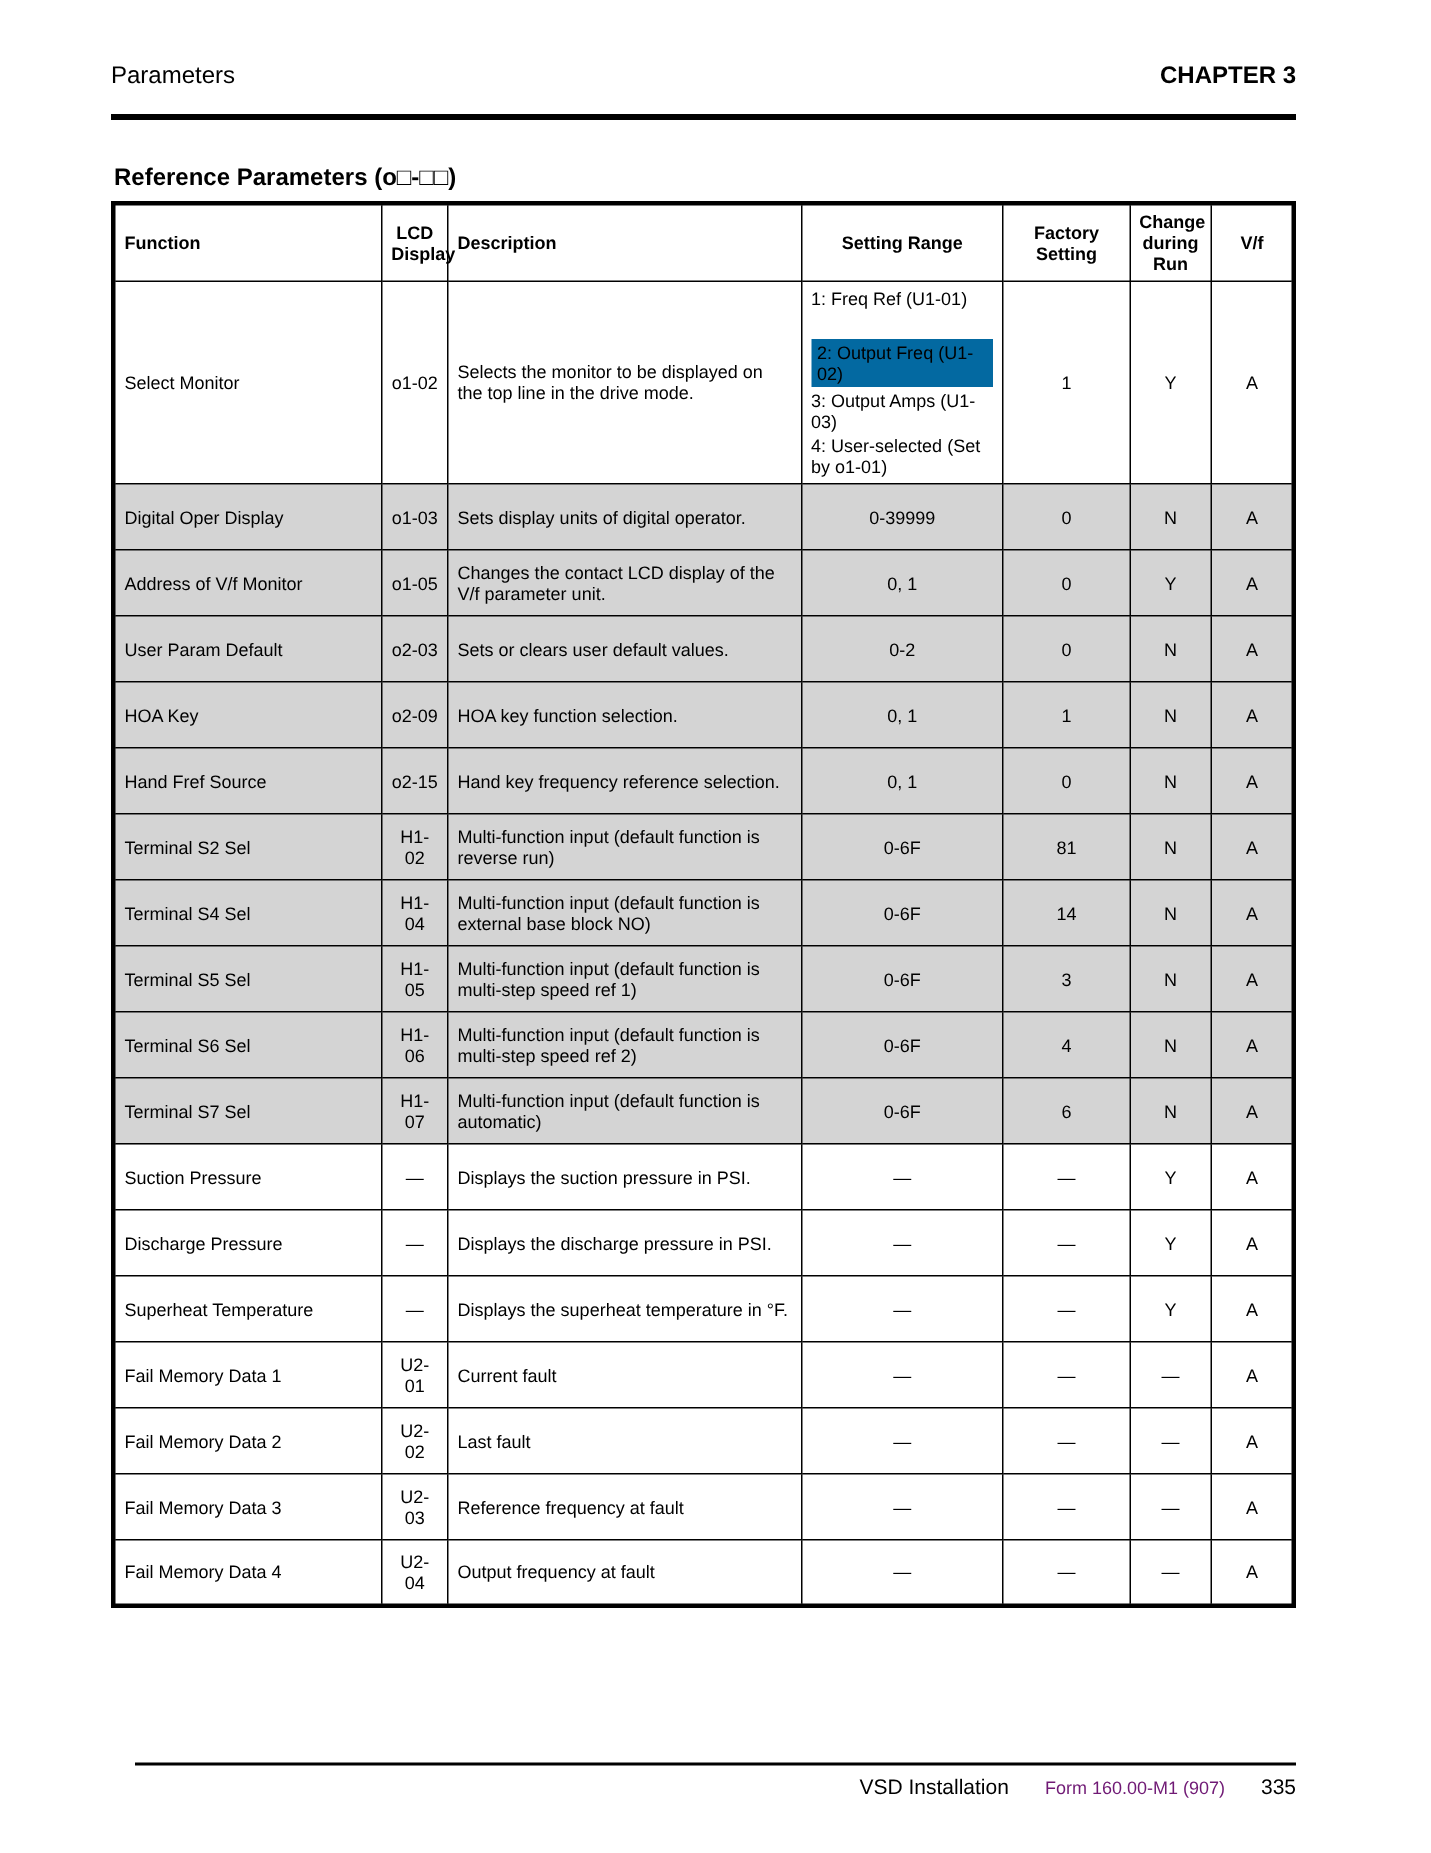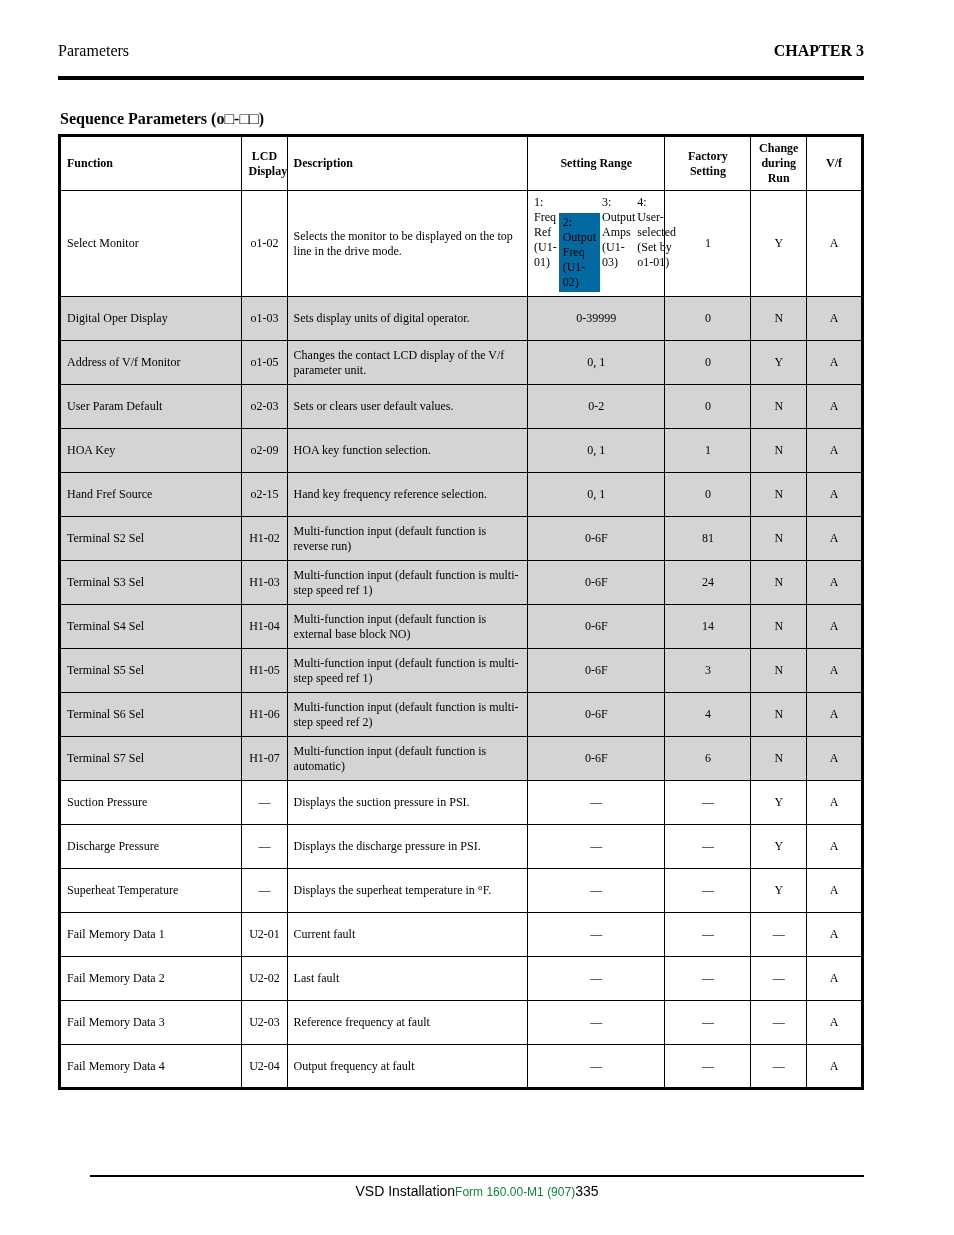--- a/index.html
+++ b/index.html
@@ -5,22 +5,21 @@
   * { box-sizing: border-box; margin: 0; padding: 0; }
   body {
     width: 954px;
     height: 1235px;
     background: #fff;
     font-family: Arial, Helvetica, sans-serif;
     color: #000;
     position: relative;
   }
   .page {
-    padding: 42px 90px 0 58px;
-    font-family: Liberation Serif, serif;
+    padding: 42px 90px 0 74px;
   }
   .hr-top {
     height: 4px;
     background: #000;
     margin: 16px 0 30px 0;
   }
   .header-bar {
     display: flex;
     justify-content: space-between;
     font-size: 16px;
@@ -54,21 +53,21 @@
   table { border: 3px solid #000; }
   th {
     font-weight: bold;
     background: #fff;
     height: 38px;
   }
   .left { text-align: left; }
   .center { text-align: center; }
   tr.shaded td { background: #d4d4d4; }
   tr.body td { height: 44px; }
-  .cell-stack { display: flex; gap: 2px; }
+  .cell-stack { display: flex; flex-direction: column; gap: 2px; }
   .sub-shaded {
     background: #0369a1;
     padding: 2px 4px;
     margin-top: 18px;
     display: inline-block;
     width: 100%;
   }
   .note-line {
     font-style: italic;
     font-size: 10.5px;
@@ -79,38 +78,39 @@
     right: 90px;
     bottom: 36px;
   }
   .hr-bottom {
     height: 2px;
     background: #000;
     margin-bottom: 6px;
   }
   .footer-row {
     display: flex;
-    justify-content: center;
+    justify-content: flex-end;
     align-items: baseline;
     font-size: 14px;
-  }
-  .footer-mid { font-size: 12px; color: #15803d; }
+    gap: 24px;
+  }
+  .footer-mid { font-size: 12px; color: #701a75; }
   .page-no { font-weight: normal; }
 </style>
 </head>
 <body>
 
 <div class="page">
   <div class="header-bar">
     <span>Parameters</span>
     <span class="header-right">CHAPTER 3</span>
   </div>
   <div class="hr-top"></div>
 
-  <div class="subheading">Sequence Parameters (o□-□□)</div>
+  <div class="subheading">Reference Parameters (o□-□□)</div>
 
   <table>
     <colgroup>
       <col class="c0">
         <col class="c1">
         <col class="c2">
         <col class="c3">
         <col class="c4">
         <col class="c5">
         <col class="c6">
@@ -191,29 +191,20 @@
         <tr class="body shaded">
           <td class="left">Terminal S2 Sel</td>
           <td class="center">H1-02</td>
           <td class="left">Multi-function input (default function is reverse run)</td>
           <td class="center">0-6F</td>
           <td class="center">81</td>
           <td class="center">N</td>
           <td class="center">A</td>
         </tr>
         <tr class="body shaded">
-          <td class="left">Terminal S3 Sel</td>
-          <td class="center">H1-03</td>
-          <td class="left">Multi-function input (default function is multi-step speed ref 1)</td>
-          <td class="center">0-6F</td>
-          <td class="center">24</td>
-          <td class="center">N</td>
-          <td class="center">A</td>
-        </tr>
-        <tr class="body shaded">
           <td class="left">Terminal S4 Sel</td>
           <td class="center">H1-04</td>
           <td class="left">Multi-function input (default function is external base block NO)</td>
           <td class="center">0-6F</td>
           <td class="center">14</td>
           <td class="center">N</td>
           <td class="center">A</td>
         </tr>
         <tr class="body shaded">
           <td class="left">Terminal S5 Sel</td>

